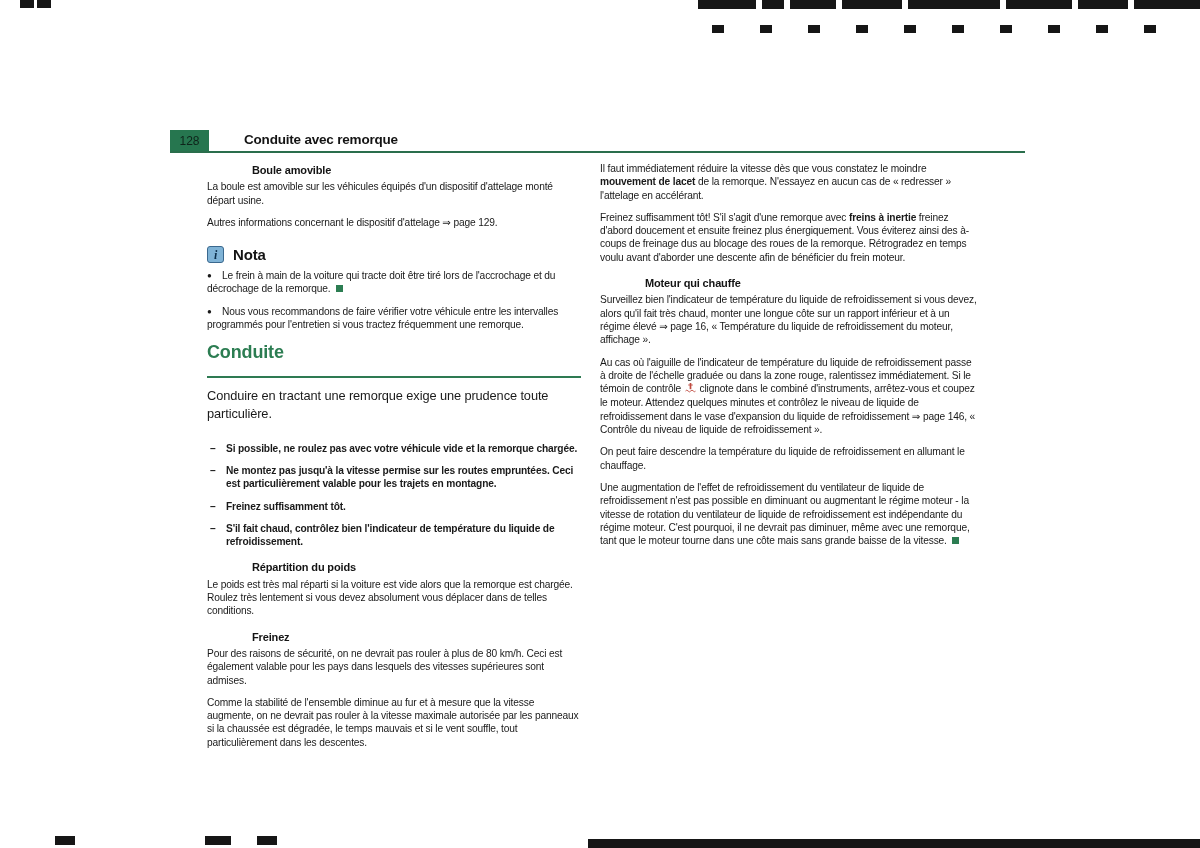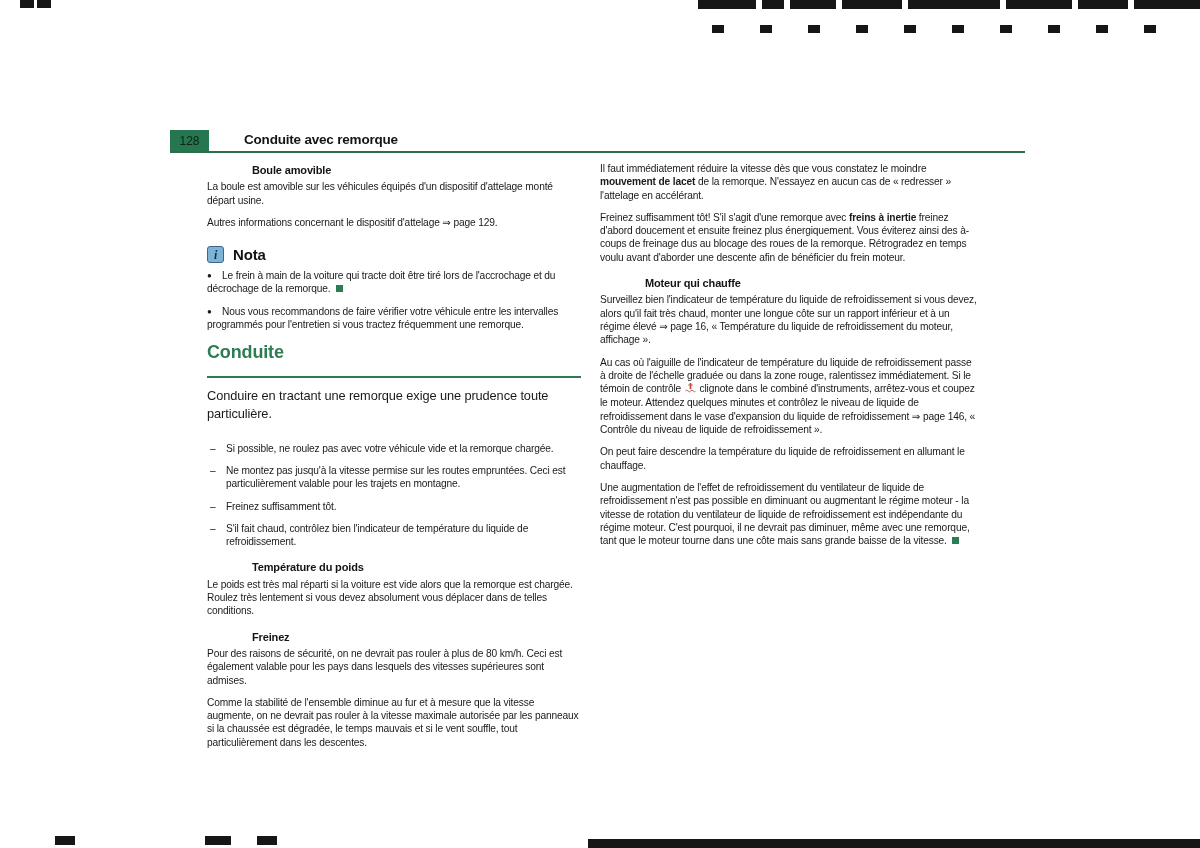--- a/index.html
+++ b/index.html
@@ -43,21 +43,21 @@
   .section-head {
     color:#2c7d52; font-size:18px; font-weight:bold;
     border-bottom:2px solid #2e7a52; padding-bottom:16px;
     margin:15px 0 9px 0;
   }
   .intro-italic {
     font-size:12.8px; line-height:18px;
     letter-spacing:-0.1px; margin:0 0 19px 0;
   }
 
-  ul.dash-list { list-style:none; margin:18px 0 2px 0; padding:0; }
+  ul.dash-list { list-style:none; margin:18px 0 2px 0; padding:0;font-weight:bold; }
   ul.dash-list li { position:relative; padding-left:19px; margin:0 0 9px 0; }
   ul.dash-list li::before { content:"–"; position:absolute; left:3px; top:0; }
 
   .nota-head { display:flex; align-items:center; margin:17px 0 6px 0; }
   .nota-icon {
     width:15px; height:15px; border-radius:3px;
     background:#7fb3d6; border:1px solid #3a688e;
     color:#0b2e4a; display:flex; align-items:center; justify-content:center;
     font-family:"Liberation Serif", serif; font-style:italic; font-weight:bold;
     font-size:12px; line-height:1; margin-right:9px;
@@ -122,21 +122,21 @@
   <div class="section-head">Conduite</div>
   <p class="intro-italic">Conduire en tractant une remorque exige une prudence toute particulière.</p>
 
   <ul class="dash-list">
     <li>Si possible, ne roulez pas avec votre véhicule vide et la remorque chargée.</li>
     <li>Ne montez pas jusqu'à la vitesse permise sur les routes empruntées. Ceci est particulièrement valable pour les trajets en montagne.</li>
     <li>Freinez suffisamment tôt.</li>
     <li>S'il fait chaud, contrôlez bien l'indicateur de température du liquide de refroidissement.</li>
   </ul>
 
-  <div class="subhead">Température du poids</div>
+  <div class="subhead">Répartition du poids</div>
   <p>Le poids est très mal réparti si la voiture est vide alors que la remorque est chargée. Roulez très lentement si vous devez absolument vous déplacer dans de telles conditions.</p>
 
   <div class="subhead">Freinez</div>
   <p>Pour des raisons de sécurité, on ne devrait pas rouler à plus de 80 km/h. Ceci est également valable pour les pays dans lesquels des vitesses supérieures sont admises.</p>
   <p>Comme la stabilité de l'ensemble diminue au fur et à mesure que la vitesse augmente, on ne devrait pas rouler à la vitesse maximale autorisée par les panneaux si la chaussée est dégradée, le temps mauvais et si le vent souffle, tout particulièrement dans les descentes.</p>
 </div>
 
 <div class="col col-right">
   <p><span>Il faut immédiatement réduire la vitesse dès que vous constatez le moindre </span><b>mouvement de lacet</b><span> de la remorque. N'essayez en aucun cas de « redresser » l'attelage en accélérant.</span></p>
   <p><span>Freinez suffisamment tôt! S'il s'agit d'une remorque avec </span><b>freins à inertie</b><span> freinez d'abord doucement et ensuite freinez plus énergiquement. Vous éviterez ainsi des à-coups de freinage dus au blocage des roues de la remorque. Rétrogradez en temps voulu avant d'aborder une descente afin de bénéficier du frein moteur.</span></p>

